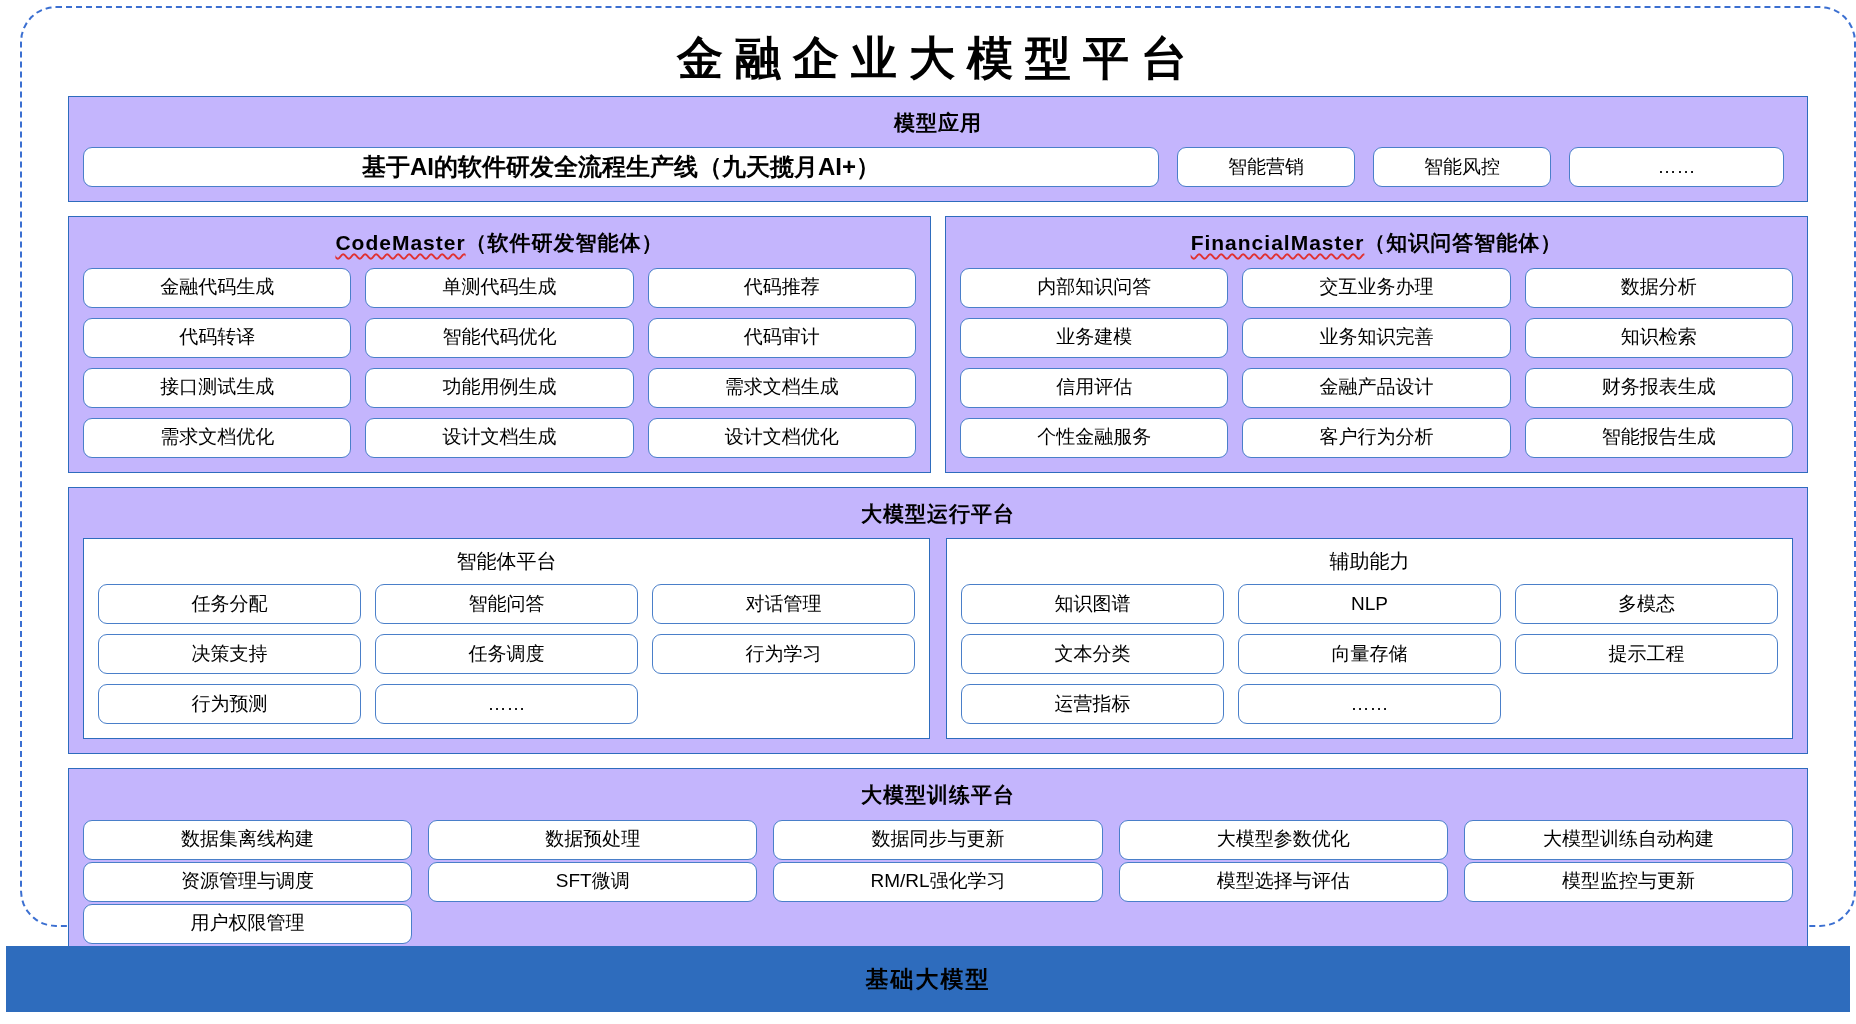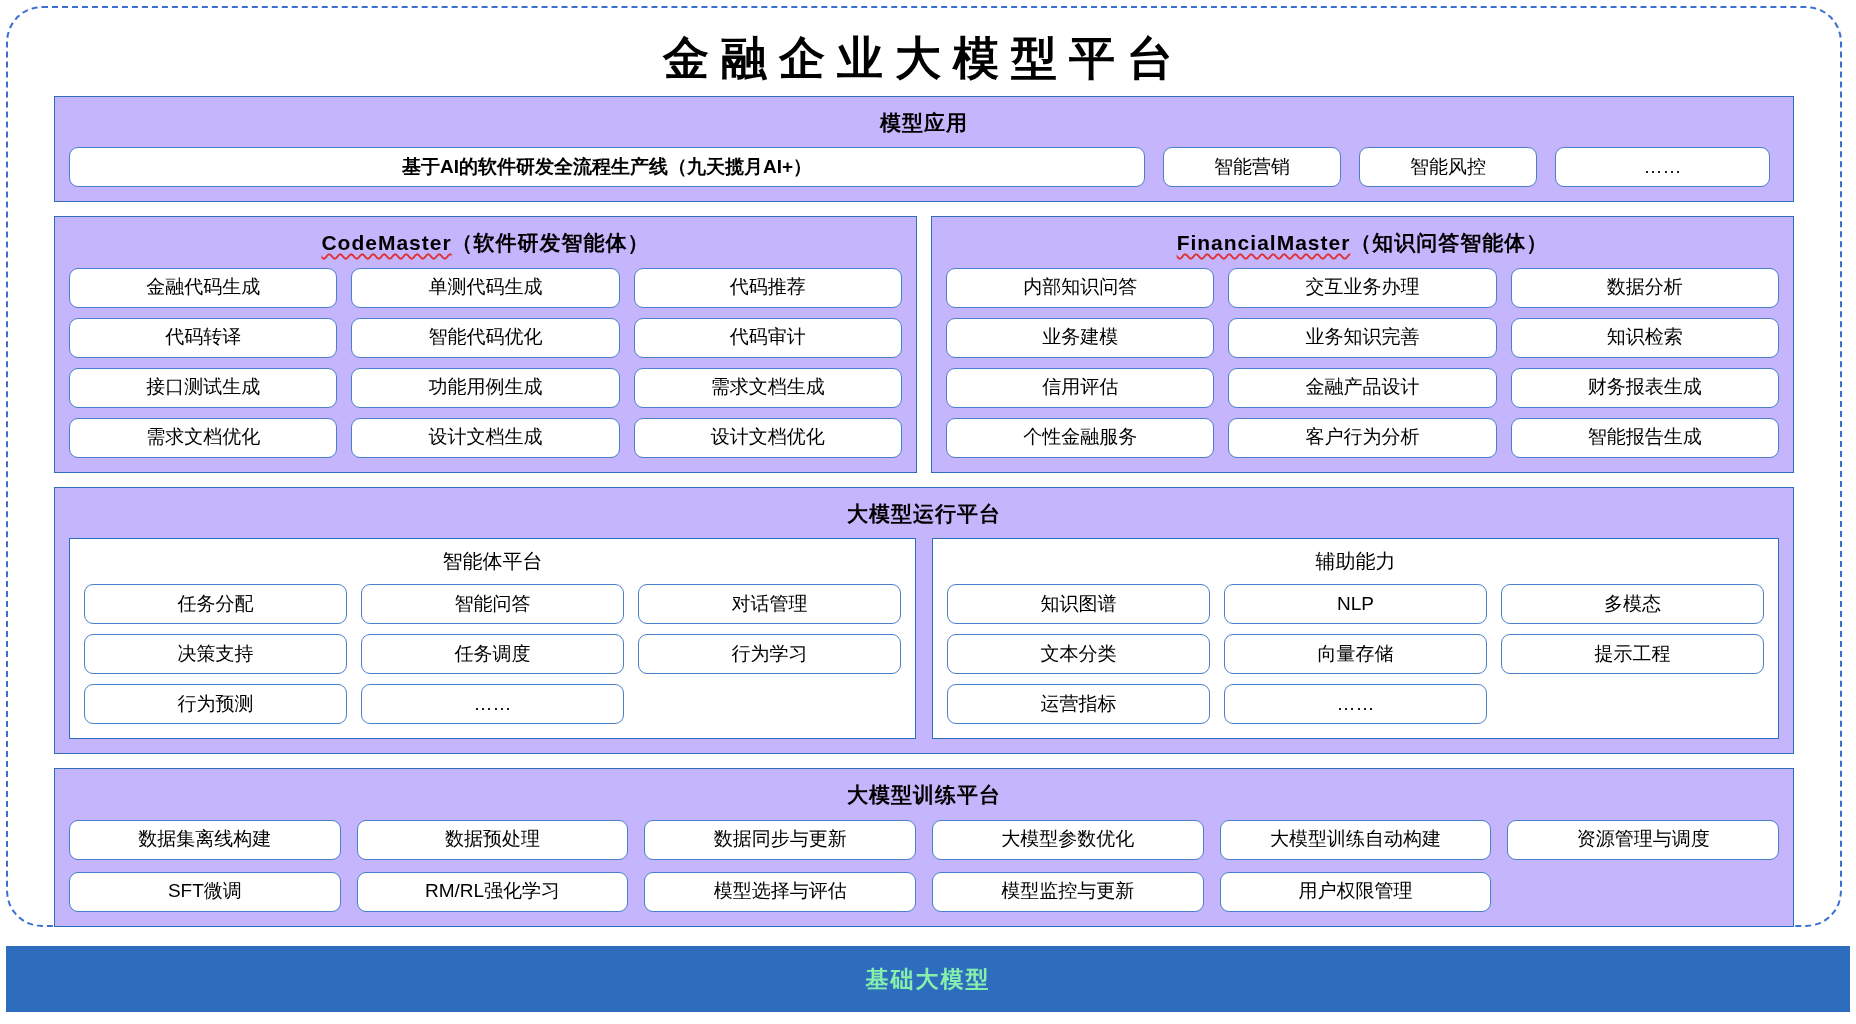--- a/index.html
+++ b/index.html
@@ -16,21 +16,21 @@
   }
 
   
   #root {
     position: relative;
     width: 1856px;
     height: 1024px;
   }
   .outer-frame {
     position: absolute;
-    left: 6px;
+    left: 20px;
     top: 6px;
     width: 1836px;
     height: 921px;
     border: 2px dashed #3b6fd1;
     border-radius: 36px;
     box-sizing: border-box;
     padding: 0 46px;
   }
 
   
@@ -81,31 +81,31 @@
     display: flex;
     align-items: center;
     justify-content: center;
     text-align: center;
     font-size: 19px;
     line-height: 1.1;
     height: 40px;
     background: #fff;
     white-space: nowrap;
   }
-  .pill.bold { font-weight: 700; font-size: 19px; }
+  .pill.bold { font-weight: 700; font-size: 24px; }
 
   .grid4 {
     display: grid;
     grid-template-columns: repeat(3, 1fr);
     gap: 10px 14px;
   }
   .grid6 {
     display: grid;
-    grid-template-columns: repeat(6, 1fr);
-    gap: 12px 16px;
+    grid-template-columns: repeat(5, 1fr);
+    gap: 2px 16px;
   }
 
   
   .app-row {
     display: flex;
     gap: 18px;
     align-items: stretch;
   }
   .app-row .flag-pill { flex: 0 0 1076px; }
   .app-row .small-pill { flex: 0 0 178px; }
@@ -143,21 +143,21 @@
   }
 
   
   .base-bar {
     position: absolute;
     left: 6px;
     top: 946px;
     width: 1844px;
     height: 66px;
     background: #2e6cbd;
-    color: #86efac;
+    color: #000000;
     display: flex;
     align-items: center;
     justify-content: center;
     font-size: 23px;
     font-weight: 700;
     letter-spacing: 2px;
     box-sizing: border-box;
   }
 </style>
 </head>

